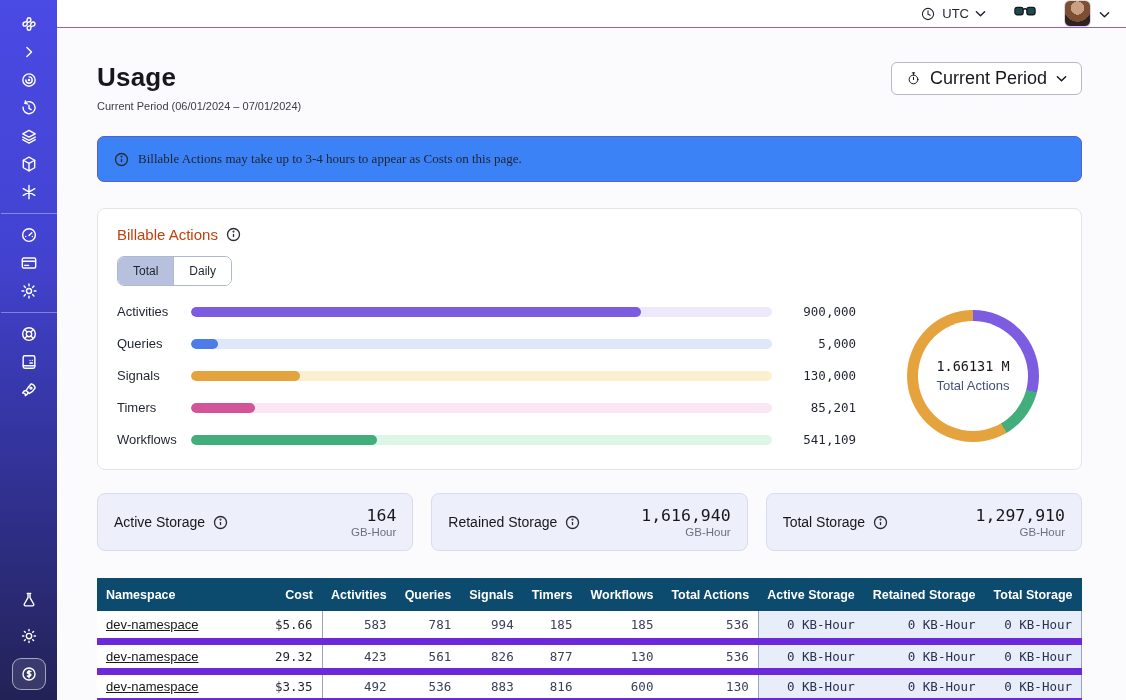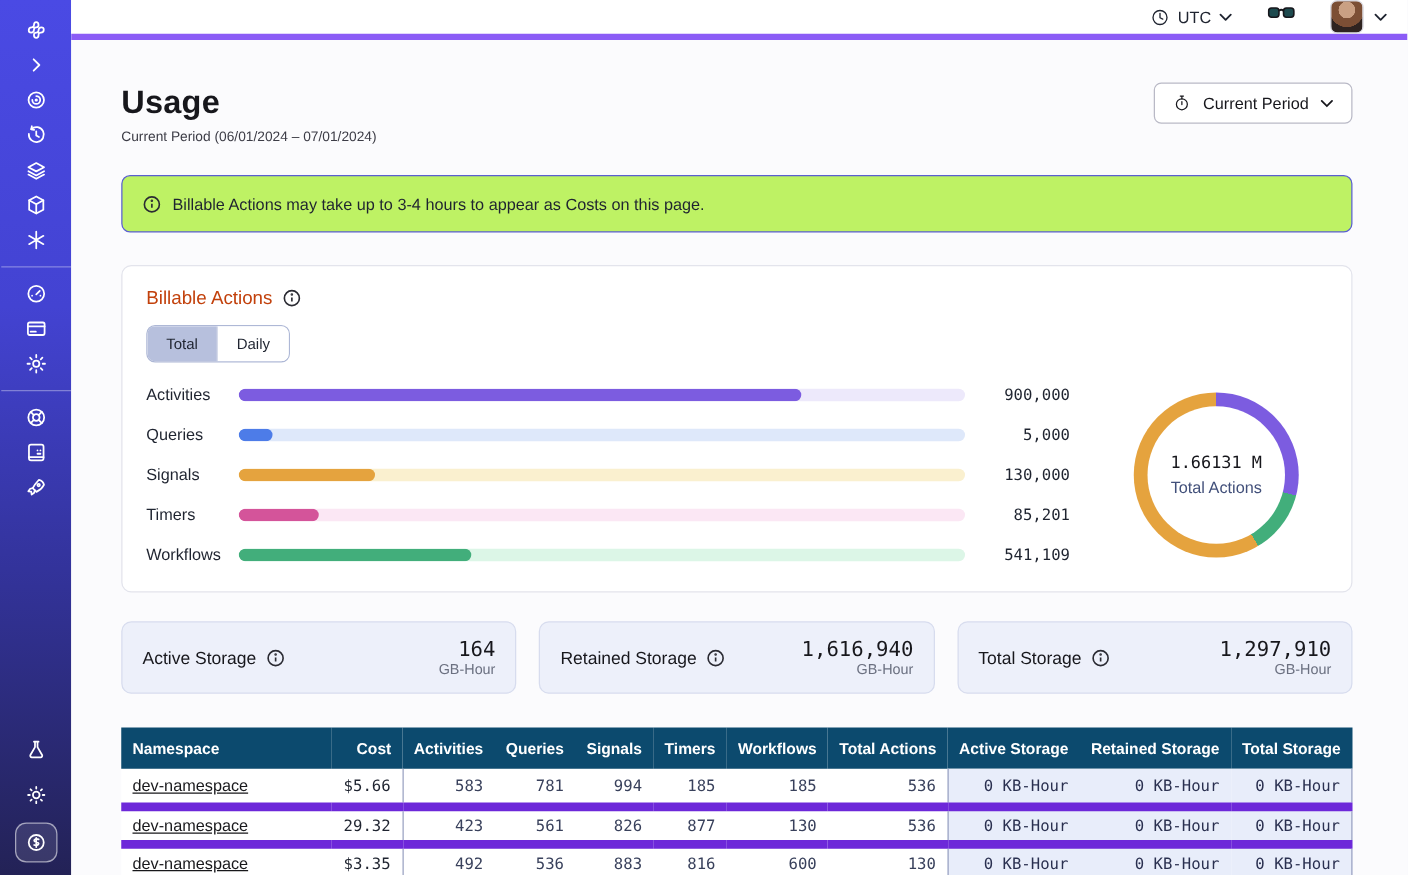--- a/index.html
+++ b/index.html
@@ -10,40 +10,40 @@
   .sidebar { width:57px; height:700px; flex:0 0 57px; display:flex; flex-direction:column; align-items:center;
              background:linear-gradient(180deg,#4A4AE4 0%,#4343D2 35%,#33339B 65%,#232256 100%); padding:10px 0 10px; }
   .side-icon { width:34px; height:28px; display:flex; align-items:center; justify-content:center; cursor:pointer; }
   .side-icon svg { width:20px; height:20px; stroke:#ffffff; fill:none; stroke-width:1.7; stroke-linecap:round; stroke-linejoin:round; }
   .side-divider { width:56px; height:1px; background:rgba(255,255,255,.35); margin:7px 0; }
   .side-bottom { margin-top:auto; display:flex; flex-direction:column; align-items:center; gap:8px; }
   .side-active { width:34px; height:32px; border:1.5px solid rgba(255,255,255,.55); border-radius:9px; background:rgba(255,255,255,.10); }
 
   
   .main { flex:1; display:flex; flex-direction:column; background:#fbfbfd; }
-  .topbar { height:41px; background:#fff; border-bottom:5px solid #8b5cf6; display:flex; align-items:center; justify-content:flex-end; padding-right:16px; gap:28px; }
+  .topbar { height:41px; background:#fff; border-bottom:1px solid #8b5cf6; display:flex; align-items:center; justify-content:flex-end; padding-right:16px; gap:28px; }
   .tz { display:flex; align-items:center; gap:6px; font-size:13px; cursor:pointer; }
   .tz svg, .chev svg { stroke:#1f2430; fill:none; stroke-width:1.6; stroke-linecap:round; stroke-linejoin:round; }
   .userwrap { display:flex; align-items:center; gap:8px; }
   .avatar { width:27px; height:27px; border-radius:6px; cursor:pointer;
             background:radial-gradient(circle at 50% 28%, #caa083 0 30%, #7c4f35 31% 62%, #2e2320 63%); border:1px solid #d8d8e0; }
 
   .content { padding:34px 44px 0 40px; }
 
   
   .pagehead { display:flex; justify-content:space-between; align-items:flex-start; }
   .pagehead h1 { font-size:26px; font-weight:700; letter-spacing:.2px; color:#17171c; }
   .subtitle { font-size:11px; color:#3c3c46; margin-top:7px; }
   .period-btn { display:flex; align-items:center; gap:9px; background:#fff; border:1px solid #b9b9c6; border-radius:6px;
-                height:33px; padding:0 14px; font-size:13px; font-weight:500; cursor:pointer; color:#17171c; }
+                height:33px; padding:0 14px; font-size:18px; font-weight:500; cursor:pointer; color:#17171c; }
   .period-btn svg { stroke:#17171c; fill:none; stroke-width:1.6; stroke-linecap:round; }
 
   
-  .banner { margin-top:24px; height:46px; background:#bef264; border:1.5px solid #5a5fd0; border-radius:7px;
-            display:flex; align-items:center; gap:9px; padding:0 16px; font-size:13px; color:#1f2430; }
+  .banner { margin-top:24px; height:46px; background:#3b82f6; border:1.5px solid #5a5fd0; border-radius:7px;
+            display:flex; align-items:center; gap:9px; padding:0 16px; font-size:13px; color:#1f2430;font-family:Liberation Serif, serif; }
   .info-ic svg { width:15px; height:15px; stroke:#2b2b33; fill:none; stroke-width:1.4; display:block; }
 
   
   .card { margin-top:26px; background:#fff; border:1px solid #e3e4ec; border-radius:8px; padding:17px 19px 22px; }
   .card-title { display:flex; align-items:center; gap:8px; font-size:15px; font-weight:500; color:#c2410c; }
   .seg { display:inline-flex; margin-top:13px; border:1px solid #aeb8d6; border-radius:7px; overflow:hidden; }
   .seg button { border:none; font-family:inherit; font-size:12px; padding:7px 15px; cursor:pointer; color:#1f2430; background:#fff; }
   .seg button.sel { background:#b7c0dd; font-weight:500; }
   .seg button + button { border-left:1px solid #aeb8d6; }
 

